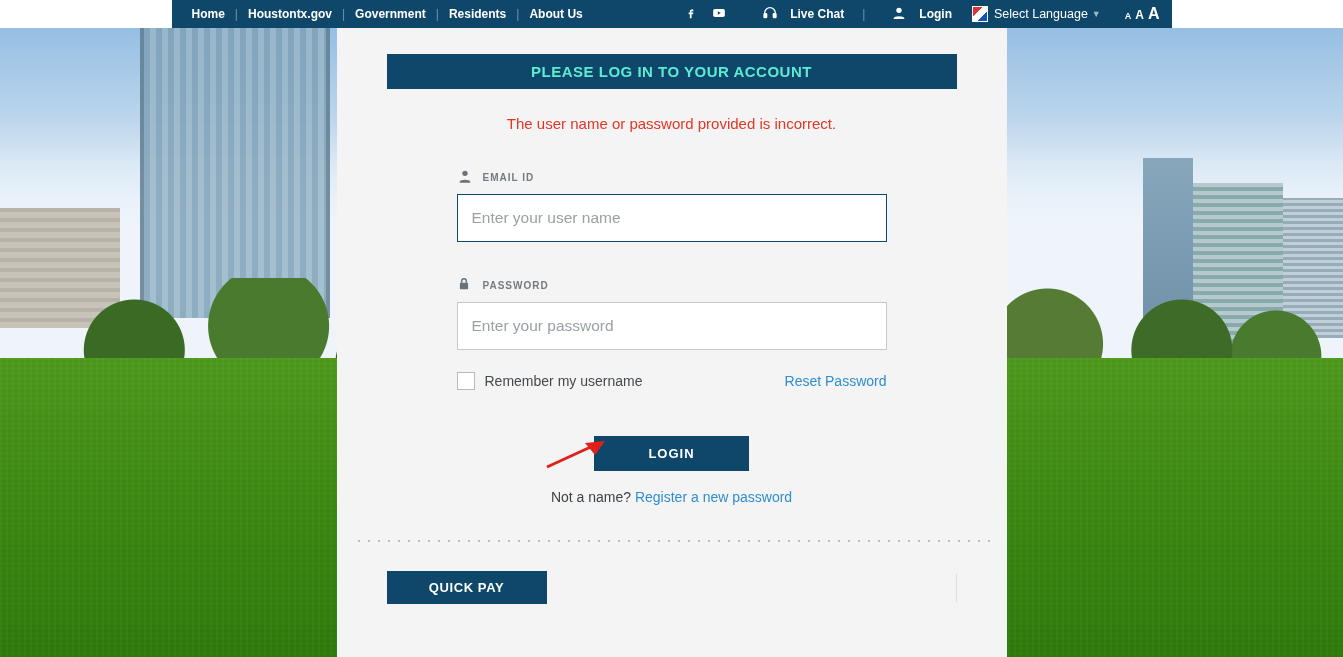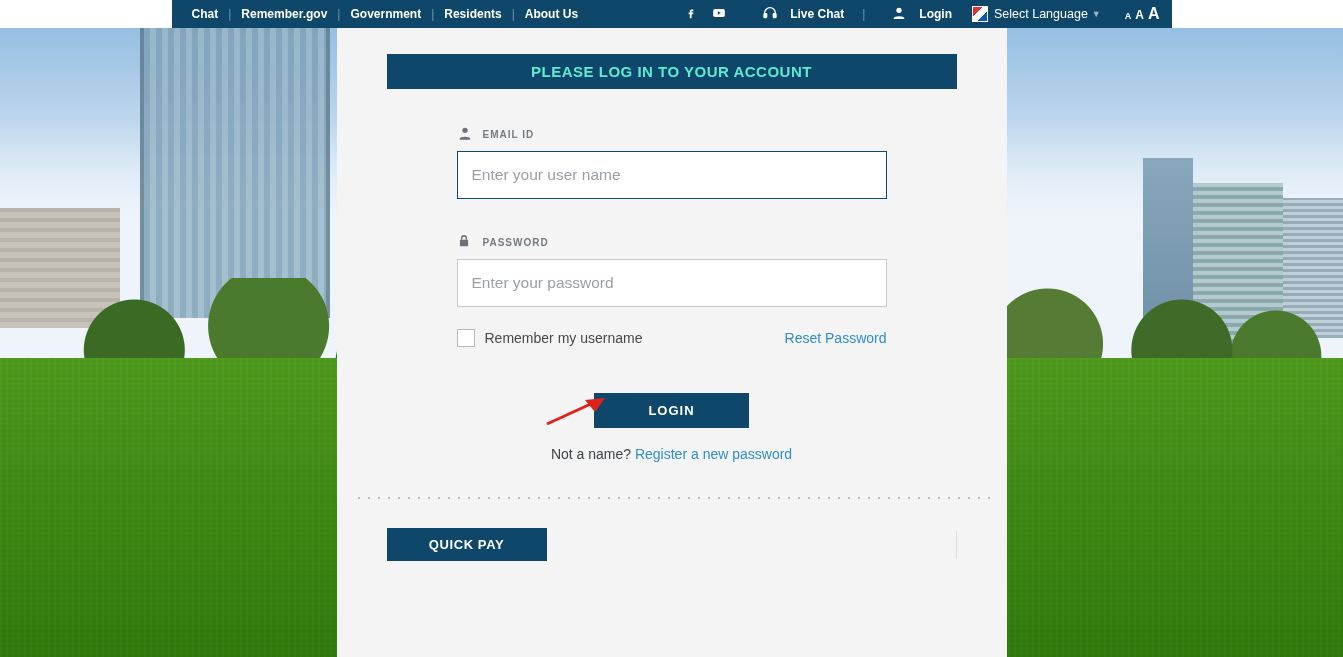--- a/index.html
+++ b/index.html
@@ -132,23 +132,23 @@
     background:#0e476a; color:#fff; font-weight:700; letter-spacing:.6px;
     font-size:13px; padding:9px 0; width:160px; text-align:center; border:none; cursor:pointer;
   }
 </style>
 </head>
 <body>
 
 <div class="topbar-wrap">
   <div class="topbar">
     <div class="nav-left">
-      <a>Chat</a>
-        <span class="sep">|</span>
-      <a>Remember.gov</a>
+      <a>Home</a>
+        <span class="sep">|</span>
+      <a>Houstontx.gov</a>
         <span class="sep">|</span>
       <a>Government</a>
         <span class="sep">|</span>
       <a>Residents</a>
         <span class="sep">|</span>
       <a>About Us</a>
     </div>
     <div class="spacer"></div>
     <span class="iconbtn">
       <svg width="14" height="14" viewBox="0 0 24 24" fill="#fff">
@@ -198,20 +198,21 @@
   <div class="right-tower1"></div>
   <div class="right-tower2"></div>
   <div class="right-tower3"></div>
   <div class="treeband"></div>
   <div class="grass"></div>
 </div>
 
 <div class="card-wrap">
   <div class="card">
     <div class="headerbar">PLEASE LOG IN TO YOUR ACCOUNT</div>
+    <div class="errmsg">The user name or password provided is incorrect.</div>
 
     <div class="form">
       <div class="field-label">
         <span class="ficon">
           <svg width="16" height="16" viewBox="0 0 24 24" fill="#6c7278">
               <circle cx="12" cy="8" r="4"></circle>
               <path d="M4 21c0-4.5 16-4.5 16 0v1H4z"></path>
             </svg>
         </span>
         <span>EMAIL ID</span>

